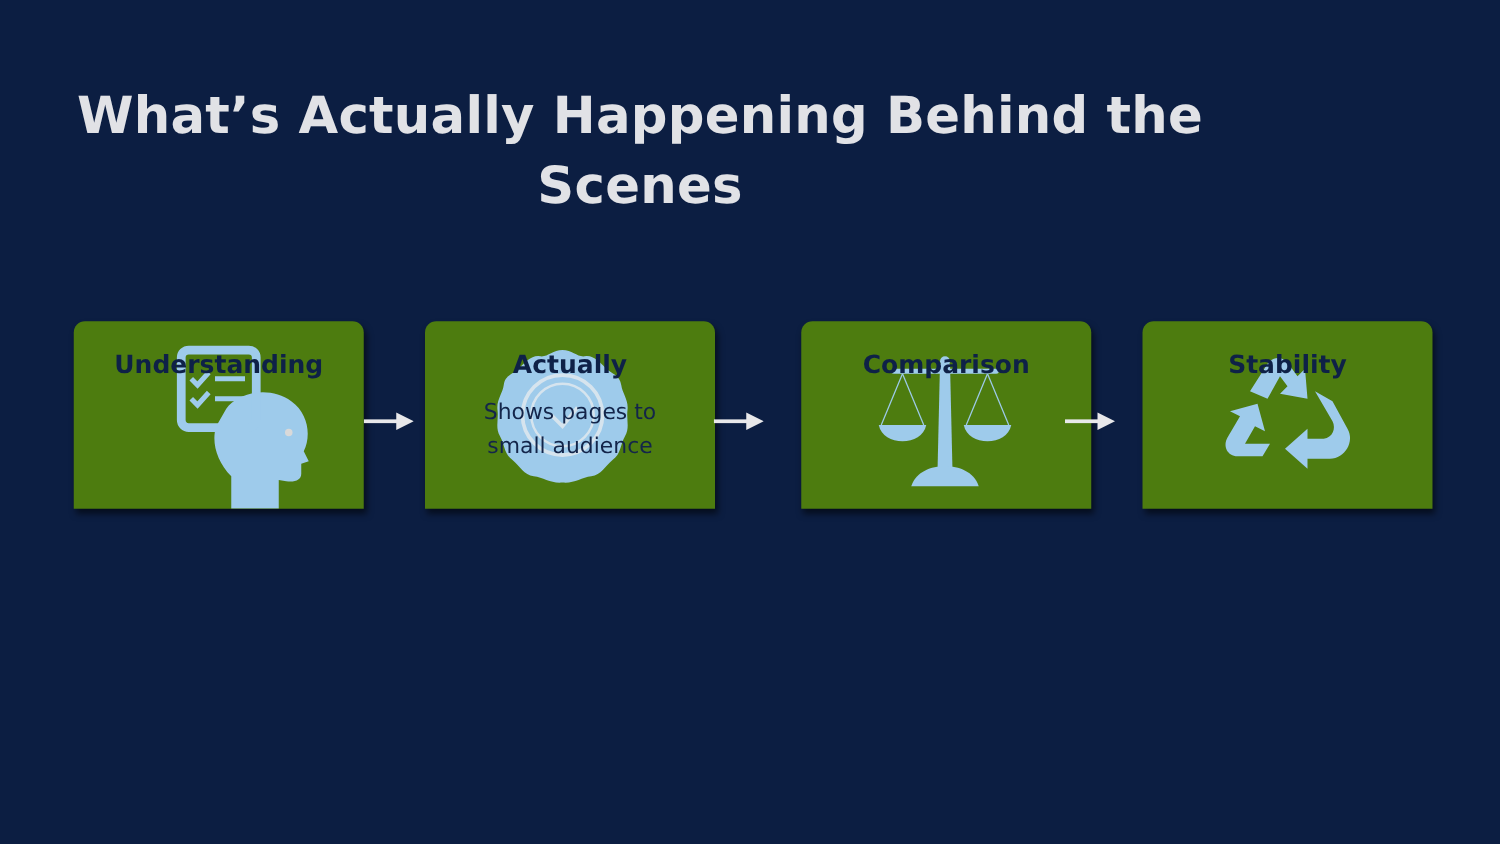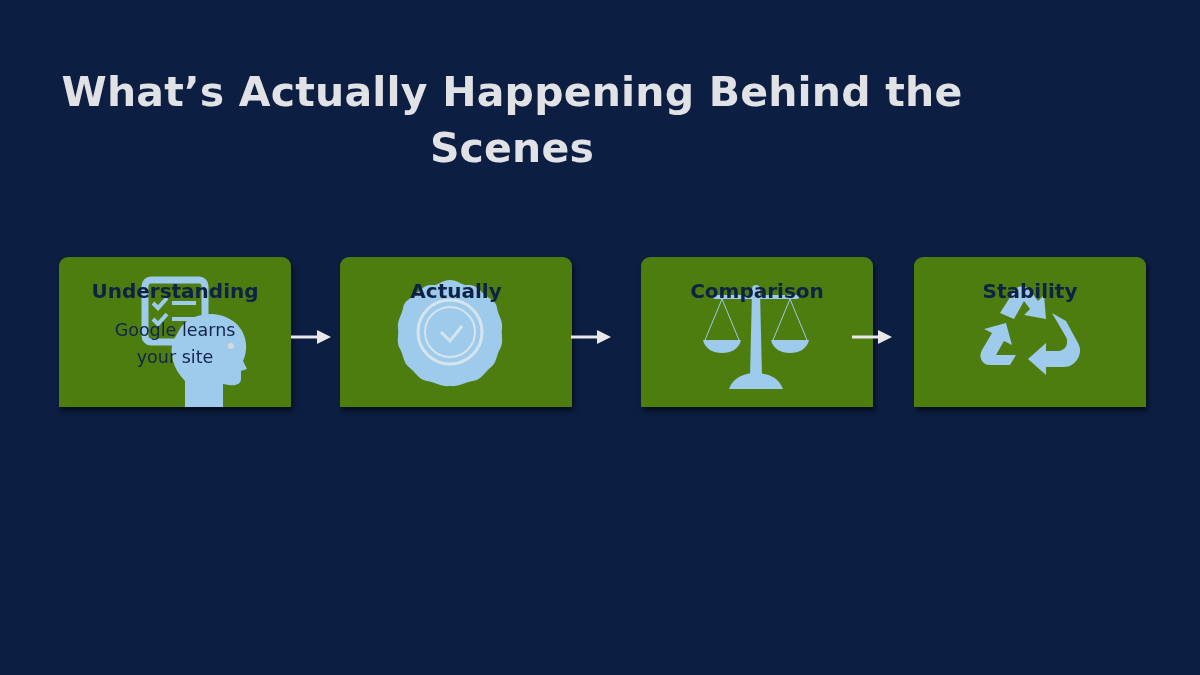--- a/index.html
+++ b/index.html
@@ -67,22 +67,20 @@
 
       <rect x="86" y="23" width="60" height="62" rx="6" fill="none" stroke="#9ecbeb" stroke-width="7"></rect>
       <rect x="92" y="29" width="48" height="50" fill="#d9d9d9" opacity="0"></rect>
       <path d="M94 46 L99 51 L108 41" fill="none" stroke="#9ecbeb" stroke-width="4"></path>
       <path d="M94 62 L99 67 L108 57" fill="none" stroke="#9ecbeb" stroke-width="4"></path>
       <rect x="113" y="44" width="24" height="4" fill="#9ecbeb"></rect>
       <rect x="113" y="60" width="24" height="4" fill="#9ecbeb"></rect>
       <circle cx="172" cy="89" r="3" fill="#d9d9d9"></circle>
     </svg>
     <div class="heading">Understanding</div>
-    <div class="desc">Google learns
-  your site</div>
   </div>
 
   <svg class="arrow" style="left:291px;" viewBox="0 0 40 16">
     <rect x="0" y="6.5" width="28" height="3" fill="#e8e8ea"></rect>
     <polygon points="26,1 40,8 26,15" fill="#e8e8ea"></polygon>
   </svg>
 
   <div class="card" style="left:340px;">
     <svg class="icon" viewBox="0 0 232 150">
       <g transform="translate(110,75)">
@@ -91,20 +89,22 @@
           C48,-17 53,-12 52,-4 C51,4 54,10 50,17 C46,24 47,31 40,36 C34,41 31,48 23,49
           C15,50 9,55 0,54 C-9,55 -15,50 -23,49 C-31,48 -34,41 -40,36 C-47,31 -46,24 -50,17
           C-54,10 -51,4 -52,-4 C-53,-12 -48,-17 -47,-24 C-46,-32 -39,-33 -34,-38
           C-30,-42 -25,-48 -18,-47 C-12,-46 -8,-52 0,-52 Z"></path>
         <circle cx="0" cy="0" r="32" fill="none" stroke="#d6e4ee" stroke-width="3"></circle>
         <circle cx="0" cy="0" r="25" fill="none" stroke="#d6e4ee" stroke-width="2"></circle>
         <path d="M-9,0 L0,9 L12,-6" fill="none" stroke="#d6e4ee" stroke-width="3"></path>
       </g>
     </svg>
     <div class="heading">Actually</div>
+    <div class="desc">Shows pages to
+ small audience</div>
   </div>
 
   <svg class="arrow" style="left:571px;" viewBox="0 0 40 16">
     <rect x="0" y="6.5" width="28" height="3" fill="#e8e8ea"></rect>
     <polygon points="26,1 40,8 26,15" fill="#e8e8ea"></polygon>
   </svg>
 
   <div class="card" style="left:621px;margin-left:20px;">
     <svg class="icon" viewBox="0 0 232 150">
       <g fill="#9ecbeb">

